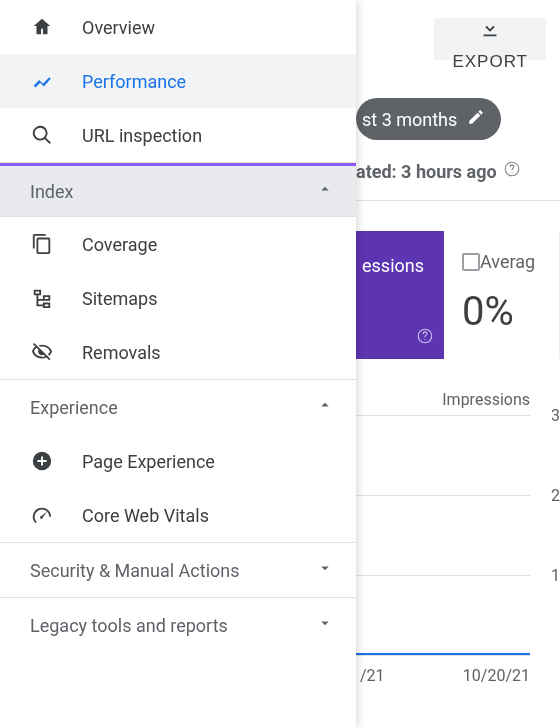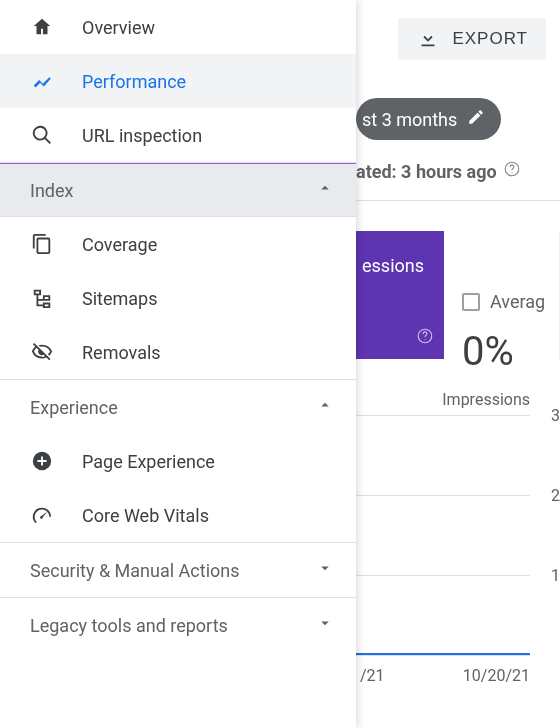--- a/index.html
+++ b/index.html
@@ -1,57 +1,57 @@
 <!DOCTYPE html>
 <html><head>
 <meta charset="utf-8">
 <style>
   * { box-sizing: border-box; margin: 0; padding: 0; }
   html, body { width: 560px; height: 728px; overflow: hidden; font-family: Roboto, Arial, sans-serif; background: #fff; }
   .root { position: relative; width: 560px; height: 728px; background: #fff; }
 
   
   .main { position: absolute; left: 0; top: 0; width: 560px; height: 728px; padding-left: 356px; }
-  .export-btn { position: absolute; top: 18px; right: 14px; height: 42px; padding: 0 18px; border: none; background: #f1f3f4; color: #3c4043; font-size: 17px; letter-spacing: 1px; font-weight: 500; display: flex; align-items: center; gap: 12px; cursor: pointer; }
+  .export-btn { position: absolute; top: 18px; right: 14px; height: 42px; padding: 0 18px; border: none; background: #f1f3f4; color: #3c4043; font-size: 17px; letter-spacing: 1px; font-weight: 500; display: flex; align-items: center; gap: 12px; cursor: pointer; flex-direction: column; }
   .export-btn svg { width: 20px; height: 20px; fill: #3c4043; }
 
   .chip { position: absolute; top: 98px; left: 356px; height: 42px; background: #5f6368; color: #fff; border-radius: 22px; display: flex; align-items: center; padding: 0 16px 0 6px; font-size: 18px; gap: 10px; }
   .chip svg { width: 18px; height: 18px; fill: #fff; }
 
   .updated { position: absolute; top: 160px; left: 356px; color: #5f6368; font-size: 18px; display: flex; align-items: center; gap: 6px; font-weight: bold; }
   .updated .help svg { width: 18px; height: 18px; fill: none; stroke: #80868b; stroke-width: 1.5; }
 
   .hr-top { position: absolute; top: 200px; left: 356px; right: 0; height: 1px; background: #e0e0e0; }
 
   .cards { position: absolute; top: 231px; left: 356px; right: 0; height: 128px; display: flex; }
   .card-impr { flex: 0 0 88px; background: #5e35b1; color: #fff; position: relative; padding: 24px 6px 6px 6px; font-size: 18px; }
   .card-impr .help { position: absolute; right: 10px; bottom: 10px; }
   .card-impr .help svg { width: 18px; height: 18px; fill: none; stroke: rgba(255,255,255,0.7); stroke-width: 1.5; }
   .card-avg { flex: 1; padding: 20px 10px 10px 18px; border-right: 1px solid #eee; }
-  .card-avg-head { display: flex; align-items: center; gap: 10px; color: #5f6368; font-size: 18px; margin-top: 40px; }
+  .card-avg-head { display: flex; align-items: center; color: #5f6368; font-size: 18px; }
   .card-avg-head .chk { width: 18px; height: 18px; border: 2px solid #9aa0a6; border-radius: 2px; }
   .card-avg-val { font-size: 40px; color: #3c4043; margin-top: 16px; font-weight: 400; }
 
   .chart { position: absolute; top: 390px; left: 356px; right: 0; bottom: 40px; }
   .chart-title { text-align: right; color: #5f6368; font-size: 16px; margin-bottom: 6px; padding-right: 30px; }
   .chart-body { position: relative; height: 240px; }
   .grid-line { position: absolute; left: 0; right: 30px; height: 1px; background: #e0e0e0; }
   .y-label { position: absolute; right: 0; transform: translateY(-50%); color: #5f6368; font-size: 16px; width: 24px; text-align: right; }
   .data-line { position: absolute; left: 0; right: 30px; height: 2px; background: #1a73e8; bottom: 0; }
   .x-labels { position: absolute; bottom: -30px; left: 0; right: 30px; display: flex; justify-content: space-between; color: #5f6368; font-size: 16px; padding-left: 4px; align-items: center; }
 
   
   .sidebar { position: absolute; left: 0; top: 0; width: 356px; height: 728px; background: #fff; box-shadow: 2px 0 8px rgba(0,0,0,0.15); display: flex; flex-direction: column; }
   .nav-item { height: 54px; display: flex; align-items: center; padding-left: 30px; gap: 28px; color: #3c4043; font-size: 18px; cursor: pointer; }
   .nav-item.selected { background: #f1f3f4; color: #1a73e8; }
   .nav-item.selected .icon svg { fill: #1a73e8; }
   .icon { width: 24px; display: flex; justify-content: center; }
   .icon svg { width: 22px; height: 22px; fill: #3c4043; }
   .section-head { height: 54px; display: flex; align-items: center; justify-content: space-between; padding: 0 22px 0 30px; color: #5f6368; font-size: 18px; cursor: pointer; }
-  .section-head.index-head { background: #e8eaed; border-top: 1px solid #8b5cf6; border-bottom: 1px solid #e0e0e0; }
+  .section-head.index-head { background: #e8eaed; border-top: 3px solid #8b5cf6; border-bottom: 1px solid #e0e0e0; }
   .section-head .chev svg { width: 18px; height: 18px; fill: #5f6368; }
   .sep { height: 1px; background: #e0e0e0; }
   .sidebar .gap-top { border-top: 1px solid #e0e0e0; margin-top: 0; }
 
 </style>
 </head>
 <body>
 
 <div class="root">
 

